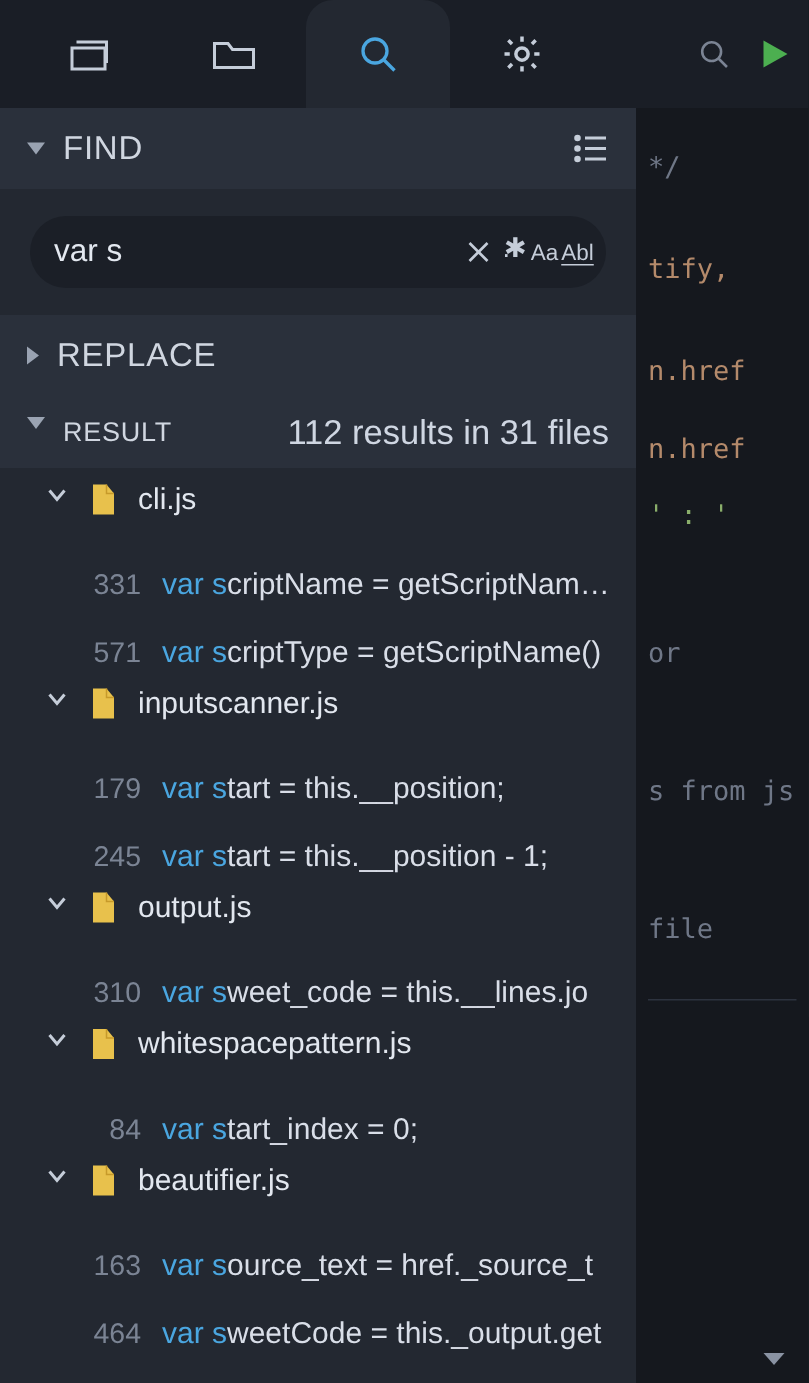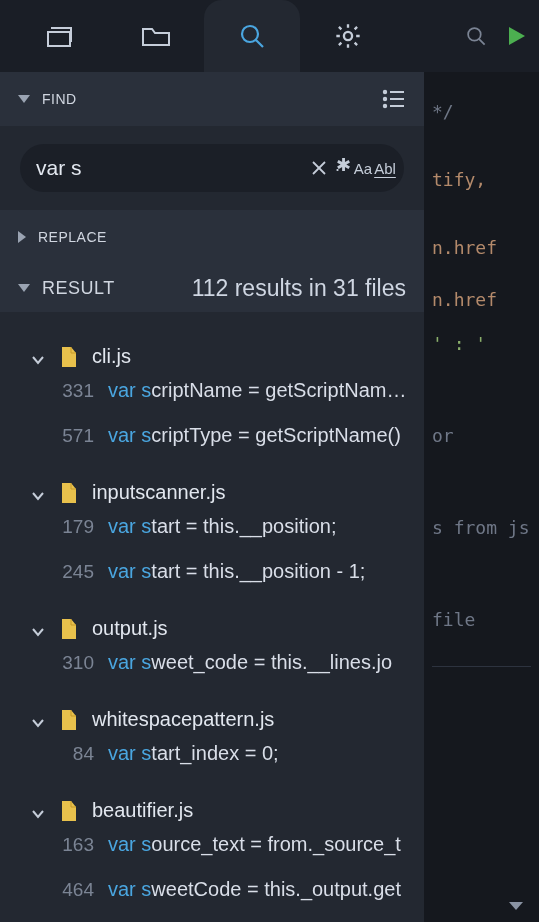--- a/index.html
+++ b/index.html
@@ -60,21 +60,21 @@
     display: flex;
     flex-direction: column;
   }
 
   .section-header {
     height: 54px;
     background: #2a303b;
     display: flex;
     align-items: center;
     padding: 0 18px;
-    font-size: 14px;
+    font-size: 22px;
     letter-spacing: 0.5px;
     color: #d0d6e0;
     justify-content: space-between;
   }
   .section-header .left {
     display: flex;
     align-items: center;
     gap: 12px;
   }
   .twisty {
@@ -138,40 +138,40 @@
   .result-header {
     height: 48px;
     background: #2a303b;
     display: flex;
     align-items: center;
     padding: 0 18px;
     justify-content: space-between;
   }
   .result-header .left {
     display: flex;
-    align-items: center;
+    align-items: flex-start;
     gap: 12px;
     font-size: 18px;
     letter-spacing: 0.5px;
     color: #d0d6e0;
   }
   .result-count {
     font-size: 23px;
     color: #cfd6e2;
   }
 
   
   .results {
     flex: 1;
     overflow-y: hidden;
     padding: 10px 0 0 0;
   }
   .file-header {
     display: flex;
-    align-items: flex-end;
+    align-items: flex-start;
     gap: 14px;
     height: 46px;
     padding: 0 0 0 30px;
     font-size: 20px;
     color: #e2e7ef;
   }
   .file-header .chev {
     color: #c5cdd9;
   }
   .file-icon-svg { width: 18px; height: 22px; }
@@ -425,21 +425,21 @@
         <span class="icon">
           <svg class="file-icon-svg" viewBox="0 0 18 22">
   <path d="M2 1 h9 l5 6 v14 H2 z" fill="#e8c14c"></path>
   <path d="M11 1 v6 h5" fill="none" stroke="#c79a2a" stroke-width="1"></path>
 </svg>
         </span>
         <span class="file-name">beautifier.js</span>
       </div>
       <div class="match-line">
         <span class="lineno">163</span>
-        <span><span class="kw-var">var </span><span class="kw-s">s</span><span class="rest">ource_text = from._source_t</span></span>
+        <span><span class="kw-var">var </span><span class="kw-s">s</span><span class="rest">ource_text = href._source_t</span></span>
       </div>
       <div class="match-line">
         <span class="lineno">464</span>
         <span><span class="kw-var">var </span><span class="kw-s">s</span><span class="rest">weetCode = this._output.get</span></span>
       </div>
       <div class="file-header"></div>
     </div>
 
 </div>
 

